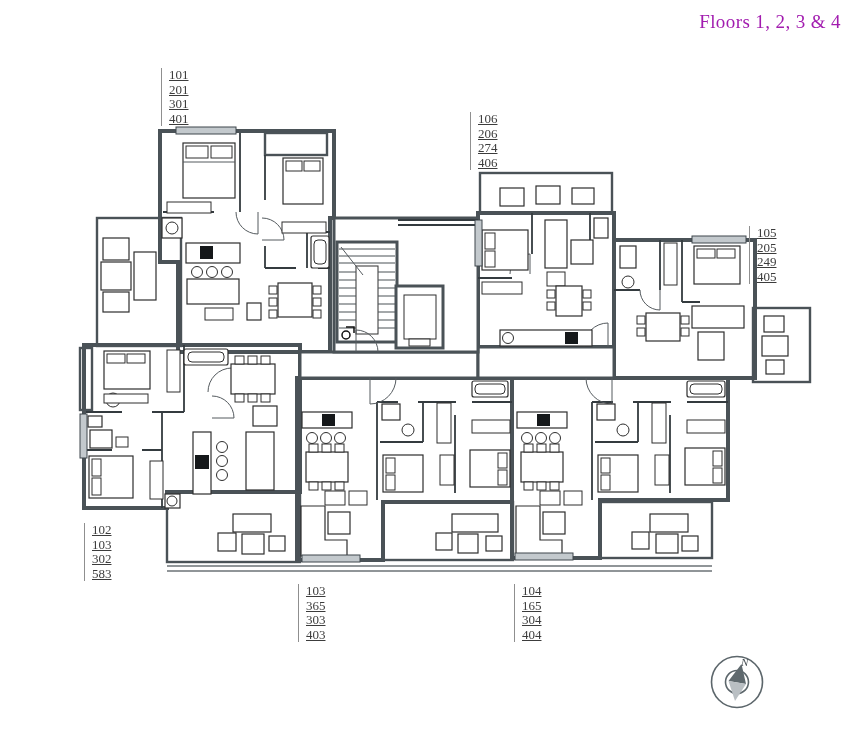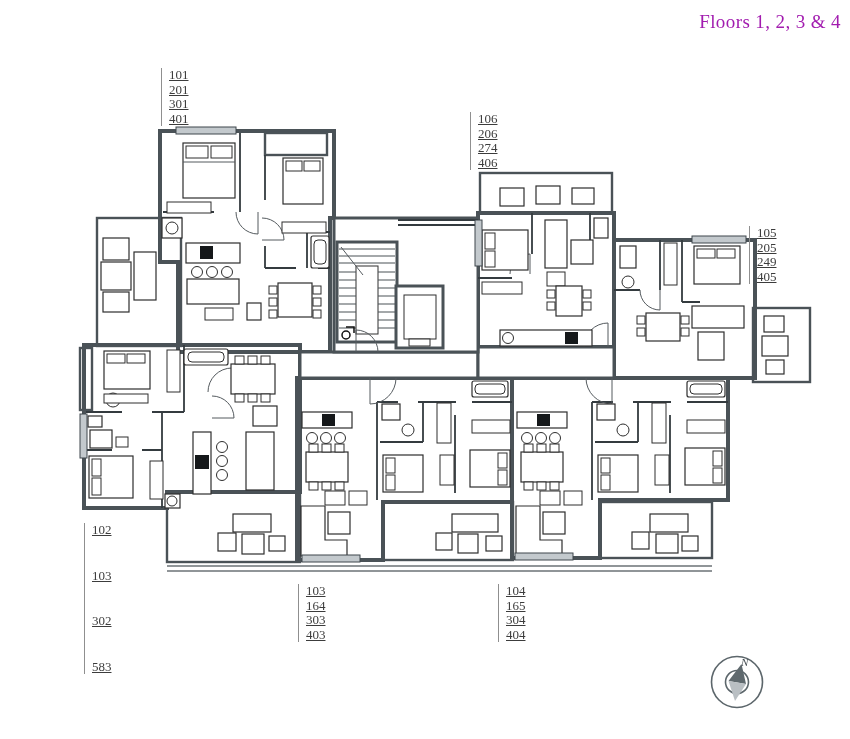--- a/index.html
+++ b/index.html
@@ -348,33 +348,33 @@
     <span>206</span>
     <span>274</span>
     <span>406</span>
   </div>
   <div class="unit-label" style="left:749px;top:178px;margin-top:48px;">
     <span>105</span>
     <span>205</span>
     <span>249</span>
     <span>405</span>
   </div>
-  <div class="unit-label" style="left:84px;top:523px;gap:31px;">
+  <div class="unit-label" style="left:84px;top:523px;">
     <span>102</span>
     <span>103</span>
     <span>302</span>
     <span>583</span>
   </div>
   <div class="unit-label" style="left:298px;top:584px;">
     <span>103</span>
-    <span>164</span>
+    <span>365</span>
     <span>303</span>
     <span>403</span>
   </div>
-  <div class="unit-label" style="left:498px;top:584px;">
+  <div class="unit-label" style="left:514px;top:584px;">
     <span>104</span>
     <span>165</span>
     <span>304</span>
     <span>404</span>
   </div>
 
   <svg class="compass" viewBox="0 0 60 60">
     <circle cx="29" cy="30" r="25.5" fill="none" stroke="#5c666b" stroke-width="1.6"></circle>
     <circle cx="29" cy="30" r="11.5" fill="none" stroke="#5c666b" stroke-width="1.6"></circle>
     <polygon points="33.5,12 38,32 20.5,29" fill="#5f696e"></polygon>

